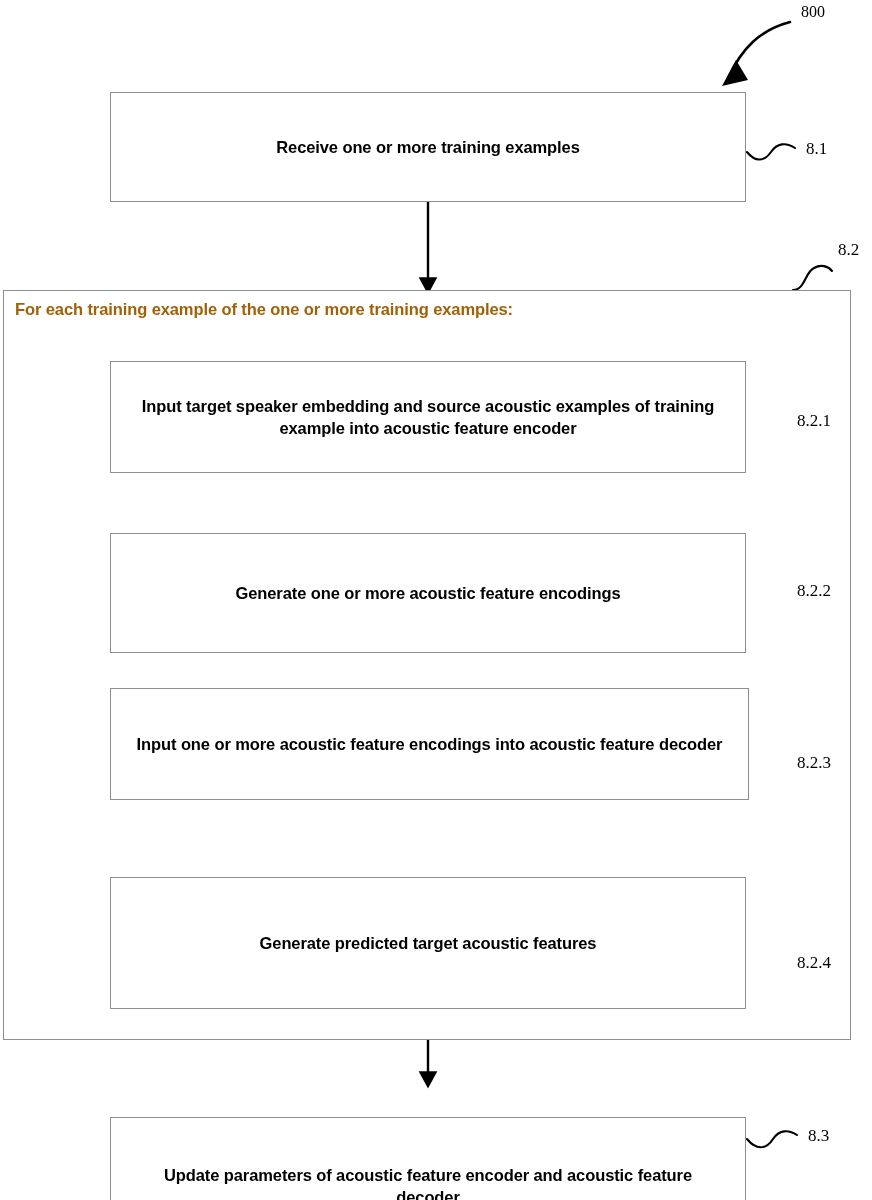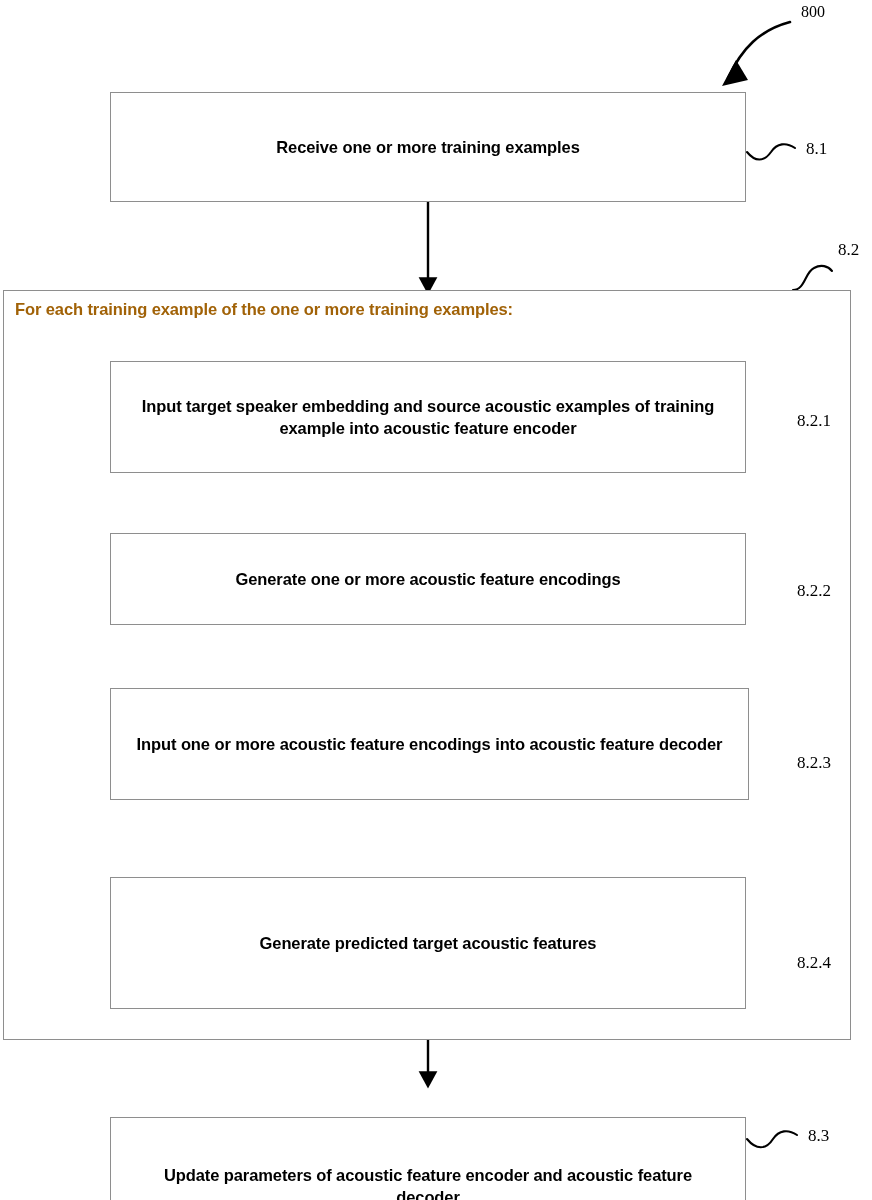--- a/index.html
+++ b/index.html
@@ -113,21 +113,21 @@
   <div class="group-box" style="left:3px; top:290px; width:848px; height:750px;">
     <div class="group-title">For each training example of the one or more training examples:</div>
   </div>
   <div class="ref-label" style="left:838px; top:240px;">8.2</div>
 
   <div class="fig-box" style="left:110px; top:361px; width:636px; height:112px;">
     <span class="box-text">Input target speaker embedding and source acoustic examples of training example into acoustic feature encoder</span>
   </div>
   <div class="ref-label" style="left:797px; top:411px;">8.2.1</div>
 
-  <div class="fig-box" style="left:110px; top:533px; width:636px; height:92px;">
+  <div class="fig-box" style="left:110px; top:533px; width:636px; height:120px;">
     <span class="box-text">Generate one or more acoustic feature encodings</span>
   </div>
   <div class="ref-label" style="left:797px; top:581px;">8.2.2</div>
 
   <div class="fig-box" style="left:110px; top:688px; width:639px; height:112px;">
     <span class="box-text">Input one or more acoustic feature encodings into acoustic feature decoder</span>
   </div>
   <div class="ref-label" style="left:797px; top:753px;">8.2.3</div>
 
   <div class="fig-box" style="left:110px; top:877px; width:636px; height:132px;">

